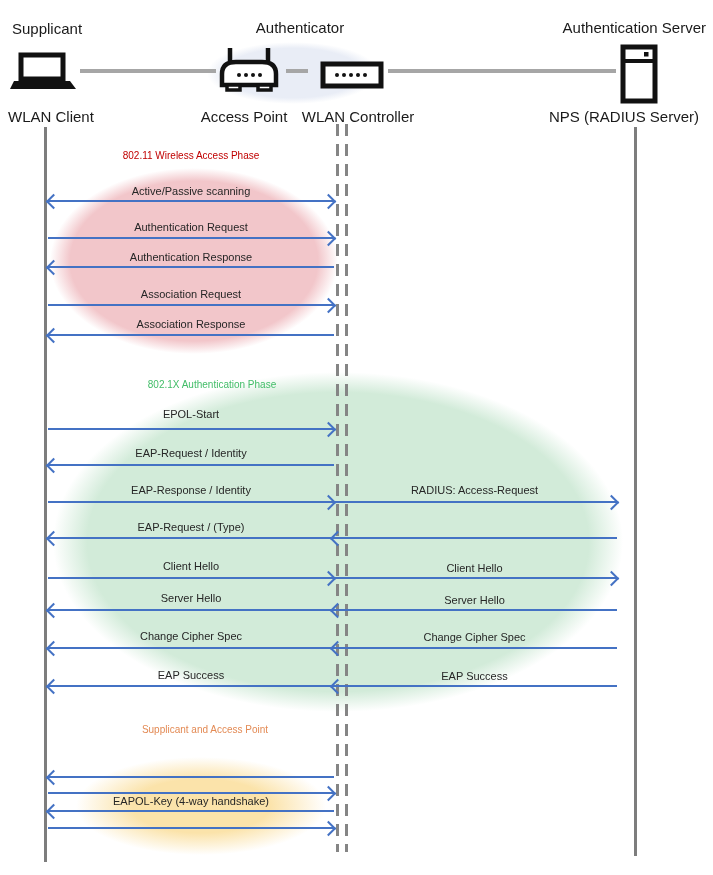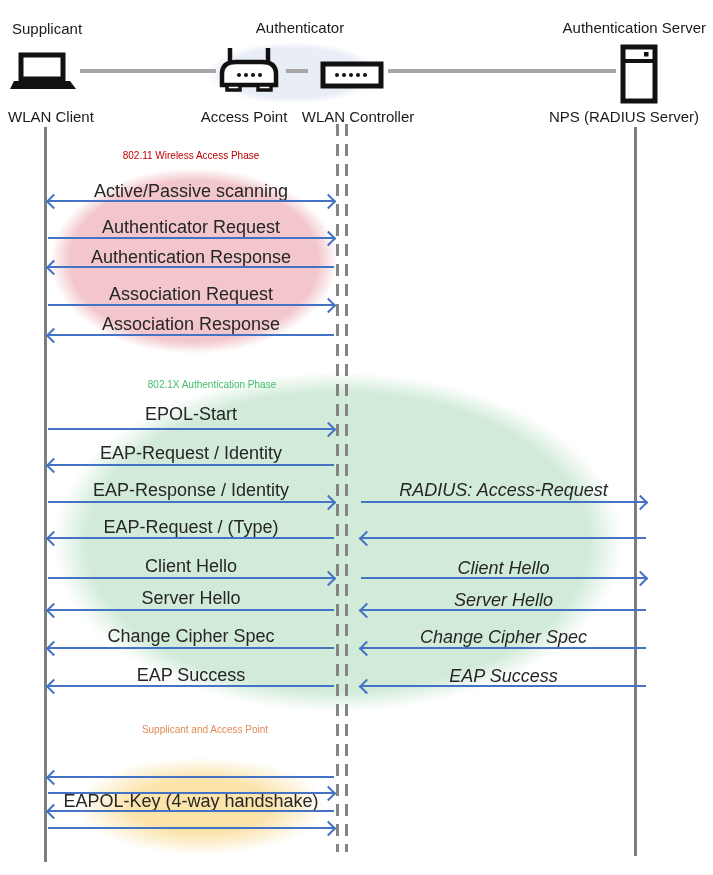--- a/index.html
+++ b/index.html
@@ -28,24 +28,24 @@
   .tc{text-align:center;}
   .tr{text-align:right;}
   
   .connector{position:absolute;height:4px;background:var(--conn);}
   .lifeline{position:absolute;width:3px;background:var(--gray);}
   .dashline{position:absolute;width:3px;
     background:repeating-linear-gradient(to bottom,#858585 0 12px,transparent 12px 20px);}
   
   .ph-title{position:absolute;font-size:10px;text-align:center;white-space:nowrap;line-height:18px;}
   
-  .msg-label{position:absolute;font-size:18px;color:#262626;text-align:center;
+  .msg-label{position:absolute;font-size:11px;color:#262626;text-align:center;
              white-space:nowrap;line-height:16px;}
   .colL{left:47px;width:288px;}
-  .colR{left:360px;width:287px;font-style:italic;}
+  .colR{left:331px;width:287px;}
   
   .arrow{position:absolute;height:12px;}
   .arrow .ln{position:absolute;left:1px;right:1px;top:5px;height:2px;background:var(--blue);}
   .arrow .hd{position:absolute;top:1px;width:9px;height:9px;
              border-top:2.5px solid var(--blue);border-right:2.5px solid var(--blue);}
   .arrow .hd.r{right:1px;transform:rotate(45deg);}
   .arrow .hd.l{left:1px;transform:rotate(-135deg);}
   .icon{position:absolute;}
 </style>
 </head>
@@ -111,21 +111,21 @@
     <div>Supplicant and Access Point</div>
   </div>
 
   <div class="msg-label colL" style="top:183px">Active/Passive scanning</div>
   <div class="arrow colL" style="top:195px">
       <i class="ln"></i>
       <i class="hd l"></i>
       <i class="hd r"></i>
     </div>
 
-  <div class="msg-label colL" style="top:219px">Authenticator Request</div>
+  <div class="msg-label colL" style="top:219px">Authentication Request</div>
   <div class="arrow colL" style="top:232px">
       <i class="ln"></i>
       <i class="hd r"></i>
     </div>
 
   <div class="msg-label colL" style="top:249px">Authentication Response</div>
   <div class="arrow colL" style="top:261px">
       <i class="ln"></i>
       <i class="hd l"></i>
     </div>

